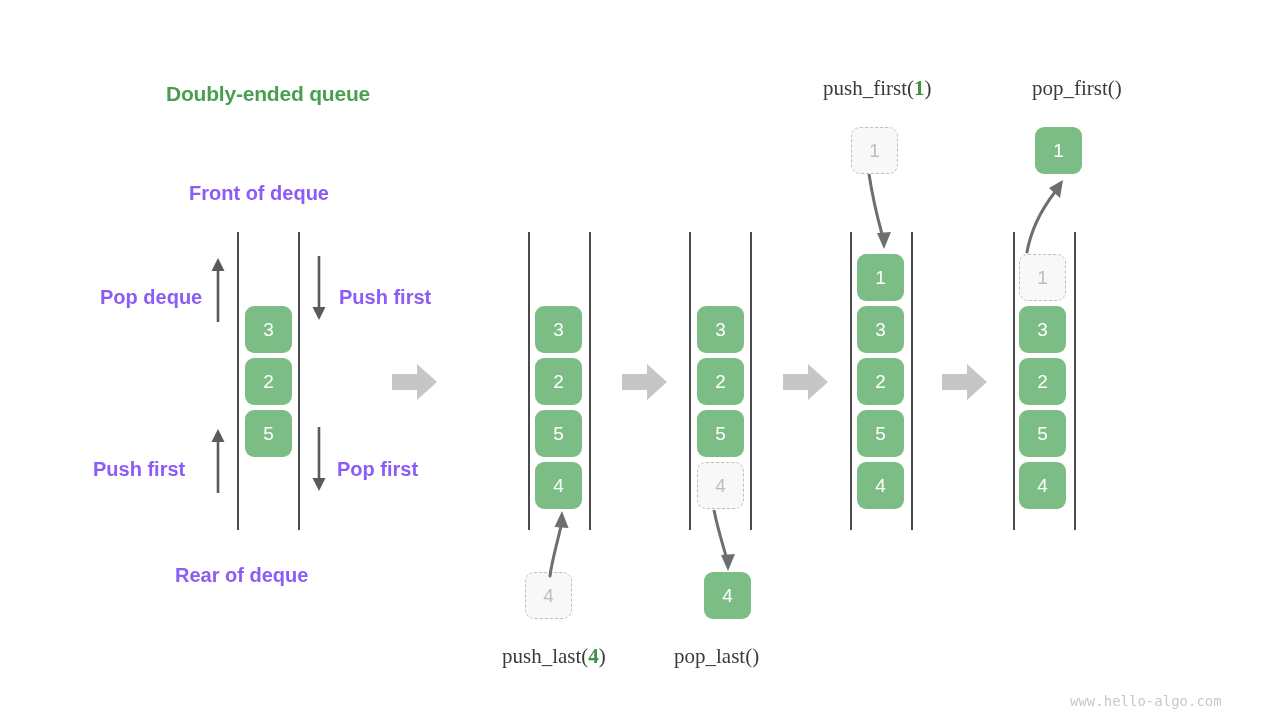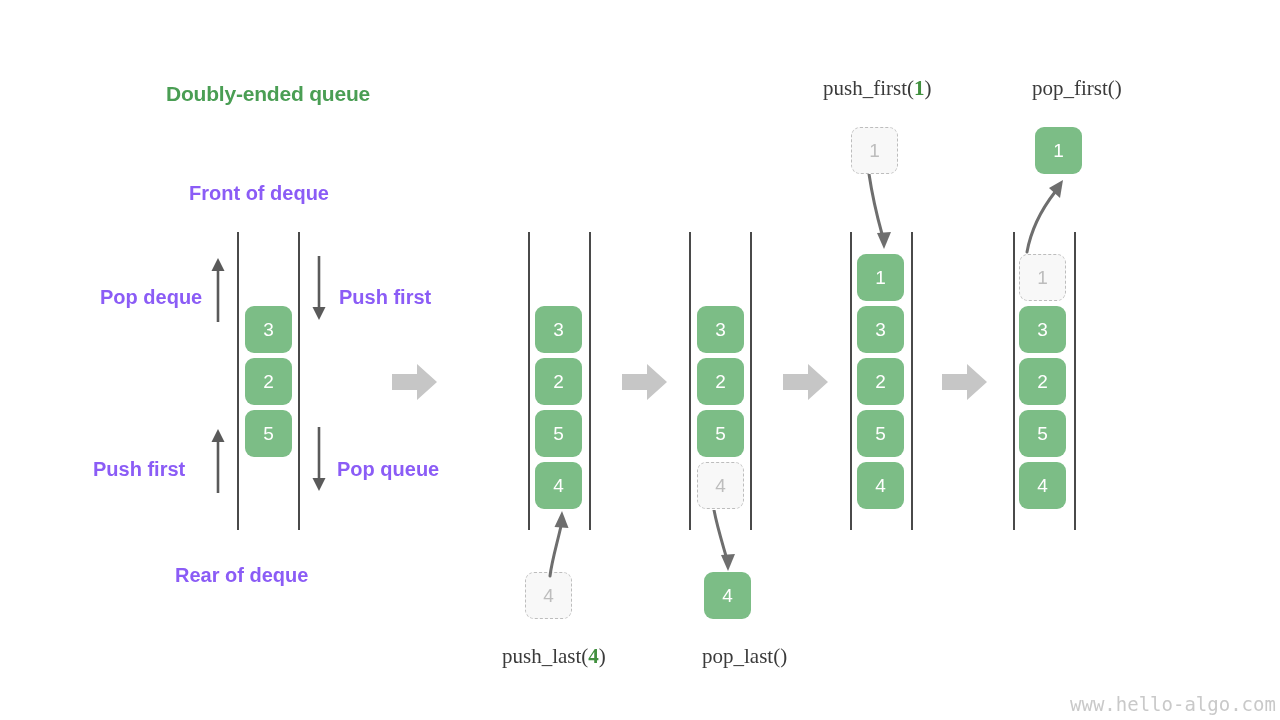--- a/index.html
+++ b/index.html
@@ -57,28 +57,28 @@
     font-family: Liberation Serif, serif;
     font-size: 21px;
     color: #3b3b3b;
     white-space: nowrap;
     letter-spacing: 0px;
   }
   .op-label .arg { color: #41903f; font-weight: bold; }
   .op-pushfirst { left: 823px; top: 60px; }
   .op-popfirst  { left: 1032px; top: 60px; }
   .op-pushlast  { left: 502px; top: 628px; }
-  .op-poplast   { left: 702px; top: 628px; }
+  .op-poplast   { left: 674px; top: 628px; }
 
   .watermark {
     position: absolute;
     left: 1070px;
     top: 677px;
     font-family: "DejaVu Sans Mono", "Liberation Mono", monospace;
-    font-size: 19px;
+    font-size: 14px;
     color: #c9c9c9;
     white-space: nowrap;
   }
 
   
   .rail {
     position: absolute;
     width: 1.6px;
     background: #4a4a4a;
   }
@@ -122,21 +122,21 @@
 
   <div class="title">
     <span>Doubly-ended queue</span>
   </div>
 
   <div class="side-label front-label">Front of deque</div>
   <div class="side-label rear-label">Rear of deque</div>
   <div class="side-label popfirst-label">Pop deque</div>
   <div class="side-label pushfirst-label">Push first</div>
   <div class="side-label pushlast-label">Push first</div>
-  <div class="side-label poplast-label">Pop queue</div>
+  <div class="side-label poplast-label">Pop first</div>
 
   <div class="op-label op-pushfirst"><span>push_first(</span><span class="arg">1</span><span>)</span></div>
 
   <div class="op-label op-popfirst"><span>pop_first(</span><span class="arg"></span><span>)</span></div>
 
   <div class="op-label op-pushlast"><span>push_last(</span><span class="arg">4</span><span>)</span></div>
 
   <div class="op-label op-poplast"><span>pop_last(</span><span class="arg"></span><span>)</span></div>
 
   <svg class="thin-arrow" style="left:205px; top:240px;" width="26" height="66" viewBox="0 0 26 66">

